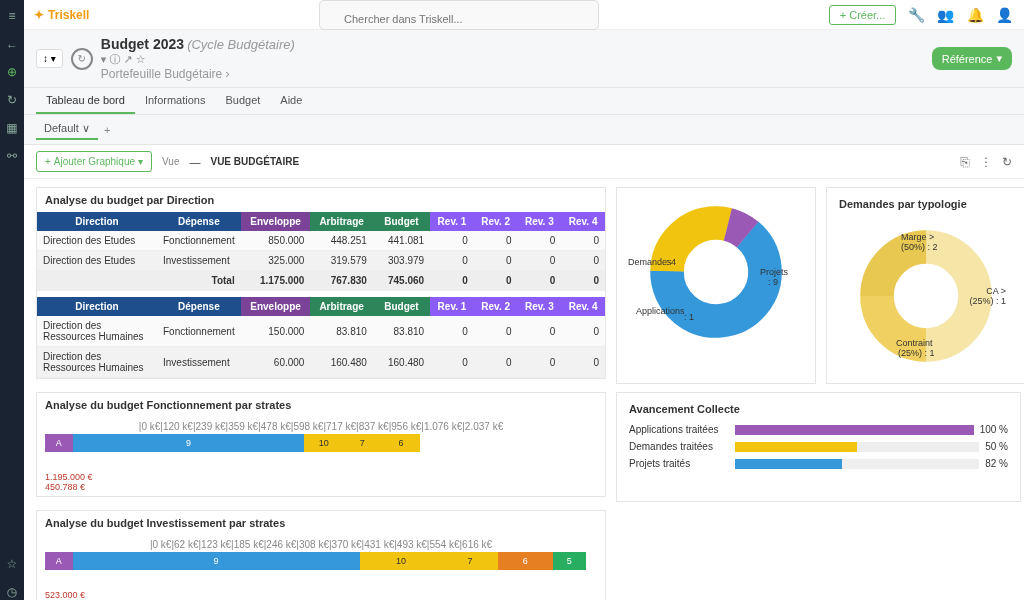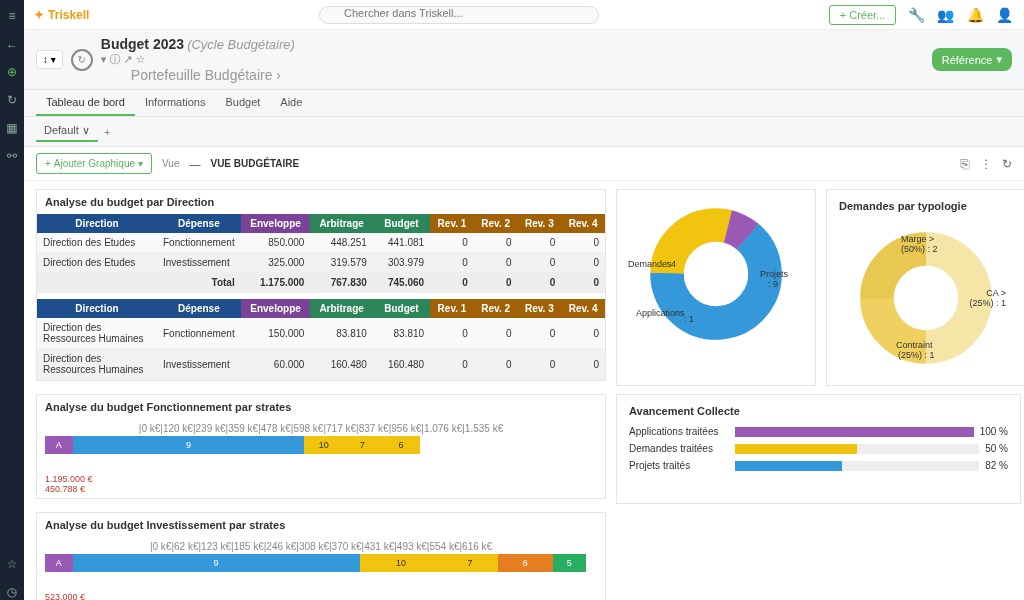--- a/index.html
+++ b/index.html
@@ -5,33 +5,33 @@
 *{box-sizing:border-box;margin:0;padding:0;font-family:Arial,sans-serif}
 body{font-size:11px;color:#333;background:#fff;overflow:hidden}
 .app{display:flex;height:600px;width:1024px}
 .sidebar{width:24px;background:#1a2332;display:flex;flex-direction:column;align-items:center;padding-top:8px;gap:12px}
 .sidebar-icon{width:16px;height:16px;color:#8a9;display:flex;align-items:center;justify-content:center;cursor:pointer;font-size:12px}
 .sidebar-icon.active{color:#5cb85c}
 .main{flex:1;display:flex;flex-direction:column;overflow:hidden}
 .topbar{height:30px;display:flex;align-items:center;padding:0 10px;background:#fff;border-bottom:1px solid #eee}
 .logo{display:flex;align-items:center;gap:4px;font-weight:bold;color:#f39c12;font-size:12px}
 .search-wrap{flex:1;display:flex;justify-content:center}
-.search{width:280px;padding:0 8px 4px 24px;border:1px solid #ddd;border-radius:11px;background:#f9f9f9;font-size:11px;position:relative}
+.search{width:280px;padding:12px 8px 4px 24px;border:1px solid #ddd;border-radius:5px;background:#f9f9f9;font-size:11px;position:relative}
 .search-box{position:relative}
 .search-box::before{content:"⌕";position:absolute;left:6px;top:3px;color:#888;font-size:12px}
 .topbar-right{display:flex;align-items:center;gap:12px}
 .btn-create{background:#fff;border:1px solid #5cb85c;color:#5cb85c;padding:3px 10px;border-radius:3px;cursor:pointer;font-size:11px}
 .top-icon{color:#555;cursor:pointer;font-size:14px}
 .header{background:#f5f7f9;padding:6px 12px;display:flex;align-items:center;gap:8px;border-bottom:1px solid #e5e5e5}
 .hdr-btn{background:#fff;border:1px solid #ddd;padding:3px 6px;border-radius:3px;cursor:pointer;font-size:10px}
 .hdr-circle{width:22px;height:22px;border:2px solid #888;border-radius:50%;display:flex;align-items:center;justify-content:center;font-size:10px;color:#888}
 .hdr-title{font-weight:bold;font-size:14px;color:#333}
 .hdr-subtitle{font-style:italic;color:#999;font-size:13px}
 .hdr-icons{display:flex;gap:4px;color:#888}
-.hdr-crumb{font-size:14px;color:#999;margin-left:30px}
+.hdr-crumb{font-size:12px;color:#999;}
 .btn-ref{margin-left:auto;background:#5cb85c;color:#fff;padding:5px 10px;border:none;border-radius:8px;cursor:pointer;font-size:11px;display:flex;align-items:center;gap:4px}
 .tabs{display:flex;padding:0 12px;background:#f5f7f9;border-bottom:1px solid #e5e5e5;font-size:11px}
 .tab{padding:6px 10px;color:#555;cursor:pointer}
 .tab.active{border-bottom:2px solid #5cb85c;color:#333}
 .subtabs{display:flex;padding:4px 12px;background:#f5f7f9;border-bottom:1px solid #e5e5e5;font-size:11px;align-items:center;gap:6px}
 .subtab{padding:3px 8px;color:#555;cursor:pointer}
 .subtab.active{border-bottom:2px solid #5cb85c}
 .plus-tab{color:#888;cursor:pointer}
 .toolbar{display:flex;align-items:center;padding:6px 12px;gap:10px;background:#fff;border-bottom:1px solid #eee}
 .btn-add{border:1px solid #5cb85c;color:#5cb85c;background:#fff;padding:4px 8px;border-radius:3px;cursor:pointer;font-size:10px;display:flex;align-items:center;gap:3px}
@@ -43,21 +43,21 @@
 .panel-wide{flex:0 0 570px;border:1px solid #e5e5e5;background:#fff;margin-bottom:13px}
 .panel-mid{flex:0 0 200px;border:1px solid #e5e5e5;background:#fff;margin-bottom:8px;padding:4px}
 .panel-title{font-weight:bold;padding:6px 8px;font-size:11px;color:#333}
 table{width:100%;border-collapse:collapse;font-size:10px}
 th{padding:4px;text-align:center;color:#fff;font-weight:bold}
 td{padding:4px 6px;text-align:right;border-bottom:1px solid #eee}
 td.l{text-align:left}
 .th-blue{background:#1e4f8c}
 .th-purple{background:#7b4397}
 .th-green{background:#2d8659}
-.th-brown{background:#a16207}
+.th-brown{background:#8b5cf6}
 .r-a{background:#fafafa}
 .r-b{background:#f2f2f2}
 .r-t{background:#eee;font-weight:bold}
 .chart-wrap{display:flex;justify-content:center;padding:10px 0}
 .donut{position:relative;width:140px;height:140px}
 .donut svg{width:140px;height:140px}
 .strata{padding:4px 8px}
 .strata-axis{display:flex;justify-content:center;font-size:10px;color:#888;margin-bottom:2px}
 .strata-bar{display:flex;height:18px;margin-bottom:2px;position:relative}
 .seg{display:flex;align-items:center;justify-content:center;font-size:9px;color:#fff}
@@ -267,21 +267,21 @@
                 <span>|0 k€</span>
                 <span>|120 k€</span>
                 <span>|239 k€</span>
                 <span>|359 k€</span>
                 <span>|478 k€</span>
                 <span>|598 k€</span>
                 <span>|717 k€</span>
                 <span>|837 k€</span>
                 <span>|956 k€</span>
                 <span>|1.076 k€</span>
-                <span>|1.535 k€</span>
+                <span>|2.037 k€</span>
               </div>
             <div class="strata-bar" id="bar1">
                 <div class="seg seg-p" style="width: 5%;">A</div>
                 <div class="seg seg-b" style="width: 42%;">9</div>
                 <div class="seg seg-y" style="width: 7%;">10</div>
                 <div class="seg seg-y" style="width: 7%;">7</div>
                 <div class="seg seg-y" style="width: 7%;">6</div>
               </div>
             <div class="strata-ticks" style="height:18px"></div>
             <div class="strata-total"><span>1.195.000 €</span><br><span>450.788 €</span></div>

